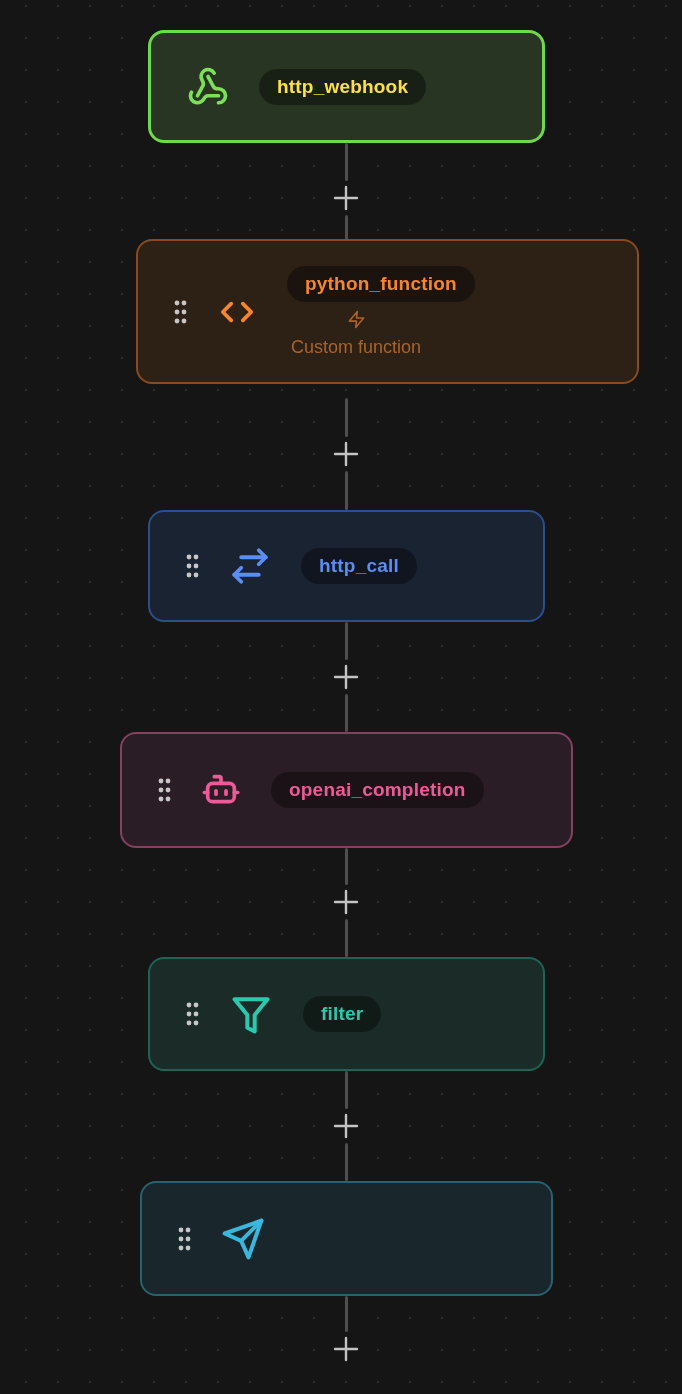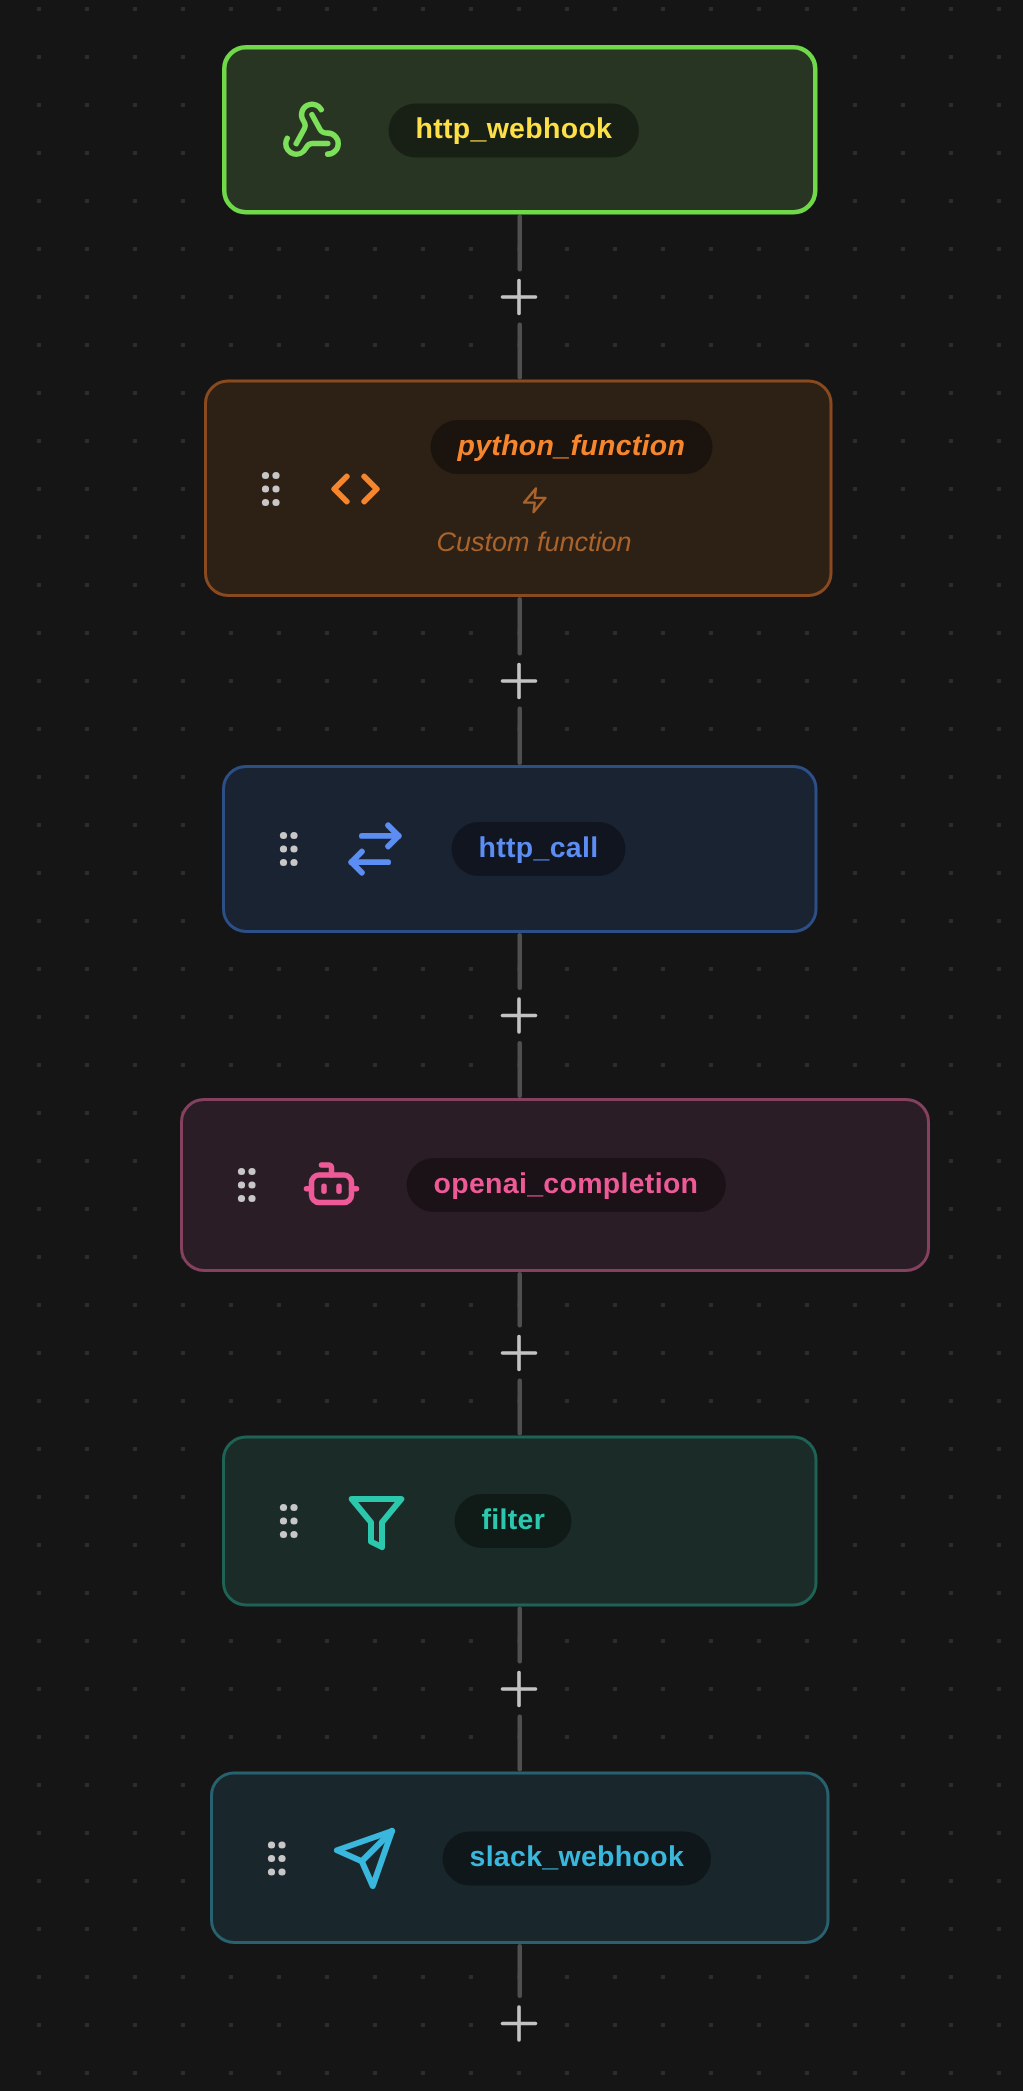--- a/index.html
+++ b/index.html
@@ -113,21 +113,21 @@
     <path d="M18 16.98h-5.99c-1.1 0-1.95.94-2.48 1.9A4 4 0 0 1 2 17c.01-.7.2-1.4.57-2"></path>
     <path d="m6 17 3.13-5.78c.53-.97.1-2.18-.5-3.1a4 4 0 1 1 6.89-4.06"></path>
     <path d="m12 6 3.13 5.73C15.66 12.7 16.9 13 18 13a4 4 0 0 1 0 8"></path>
   </svg>
       </span>
     <span class="node-body">
       <span class="pill" style="color: #fde047;">http_webhook</span>
 
     </span>
   </div>
-    <div class="node" style="left: 136px; top: 253px; width: 419px; height: 145px; background: rgb(45, 32, 21); border: 2px solid rgb(138, 74, 31); color: rgb(245, 134, 46); font-style: italic;">
+    <div class="node" style="left: 136px; top: 239px; width: 503px; height: 145px; background: rgb(45, 32, 21); border: 2px solid rgb(138, 74, 31); color: rgb(245, 134, 46);">
     <span class="grip">
       <svg width="13" height="26" viewBox="0 0 13 26" fill="#c7c7c7">
         <circle cx="3" cy="4" r="2.4"></circle>
           <circle cx="10" cy="4" r="2.4"></circle>
         <circle cx="3" cy="13" r="2.4"></circle>
           <circle cx="10" cy="13" r="2.4"></circle>
         <circle cx="3" cy="22" r="2.4"></circle>
           <circle cx="10" cy="22" r="2.4"></circle>
       </svg>
     </span>
@@ -164,21 +164,21 @@
           <path d="M21 7H7"></path>
     <path d="m7 13-4 4 4 4"></path>
           <path d="M3 17h14"></path>
   </svg>
       </span>
     <span class="node-body">
       <span class="pill" style="color: rgb(91, 141, 242);">http_call</span>
 
     </span>
   </div>
-    <div class="node" style="left: 120px; top: 732px; width: 500px; height: 116px; background: rgb(43, 29, 38); border: 2px solid rgb(133, 65, 95); color: rgb(238, 90, 151);">
+    <div class="node" style="left: 120px; top: 732px; width: 453px; height: 116px; background: rgb(43, 29, 38); border: 2px solid rgb(133, 65, 95); color: rgb(238, 90, 151);">
     <span class="grip">
       <svg width="13" height="26" viewBox="0 0 13 26" fill="#c7c7c7">
         <circle cx="3" cy="4" r="2.4"></circle>
           <circle cx="10" cy="4" r="2.4"></circle>
         <circle cx="3" cy="13" r="2.4"></circle>
           <circle cx="10" cy="13" r="2.4"></circle>
         <circle cx="3" cy="22" r="2.4"></circle>
           <circle cx="10" cy="22" r="2.4"></circle>
       </svg>
     </span>
@@ -228,18 +228,14 @@
         <circle cx="3" cy="22" r="2.4"></circle>
           <circle cx="10" cy="22" r="2.4"></circle>
       </svg>
     </span>
     <span class="node-icon" style="color: rgb(58, 183, 221);">
         <svg width="44" height="44" viewBox="0 0 24 24" fill="none" stroke="currentColor" stroke-width="2.2" stroke-linecap="round" stroke-linejoin="round">
     <path d="m22 2-7 20-4-9-9-4Z"></path>
           <path d="M22 2 11 13"></path>
   </svg>
       </span>
-    <span class="node-body">
-      <span class="pill" style="color: rgb(58, 183, 221);">slack_webhook</span>
-
-    </span>
   </div>
   </div>
 
 </body></html>

